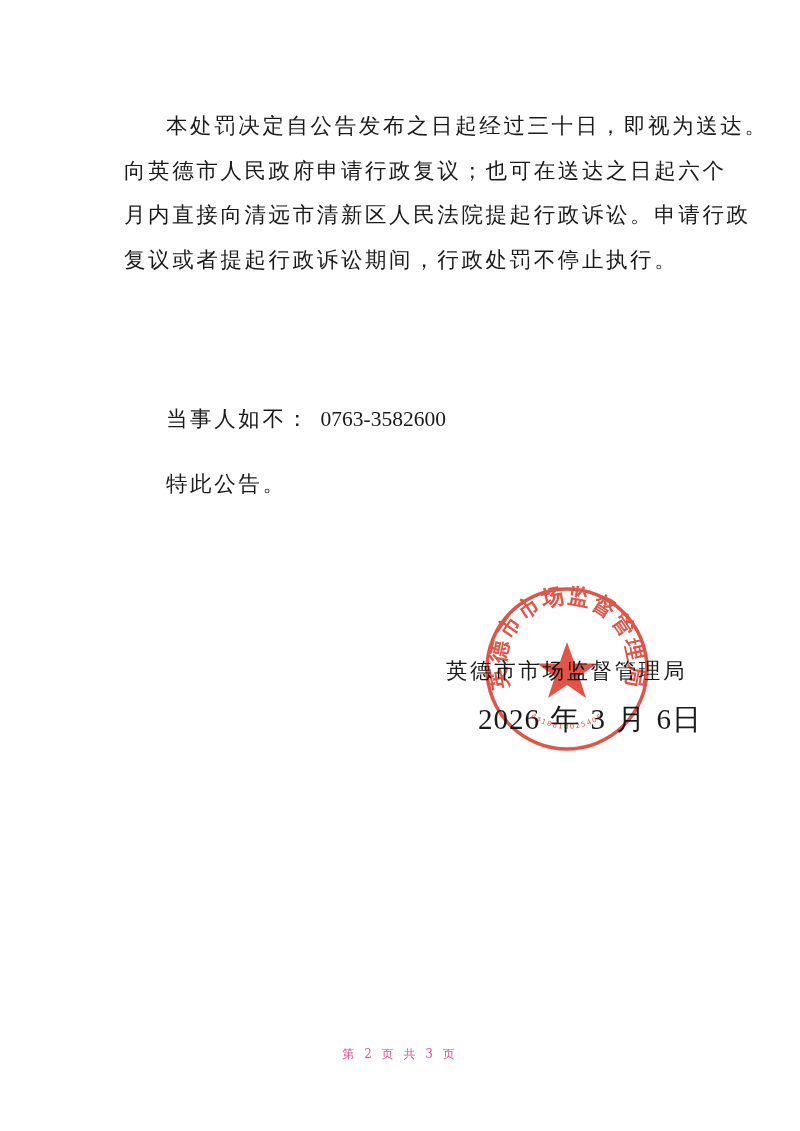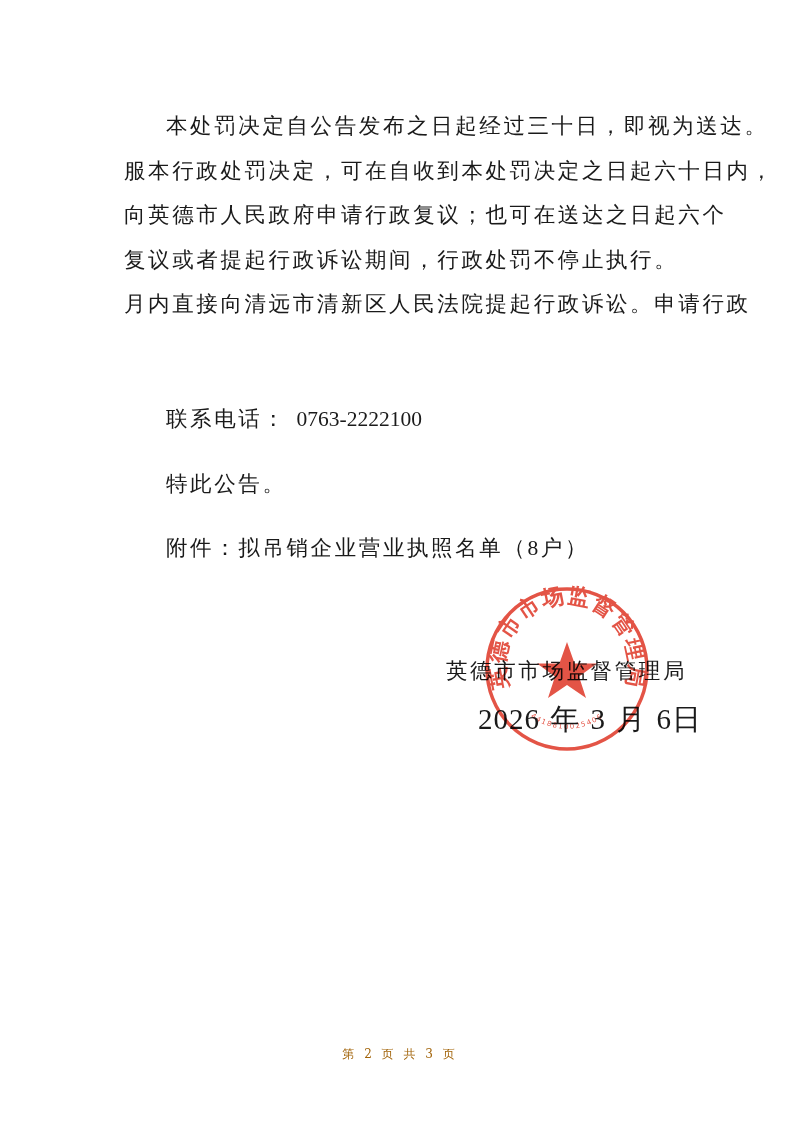--- a/index.html
+++ b/index.html
@@ -16,44 +16,40 @@
   .line.indent { padding-left: 42px; }
   .contact { position: absolute; left: 166px; top: 404px; font-size: 21.5px; letter-spacing: 2.6px; white-space: nowrap; }
   .contact .num { font-family: "Liberation Serif", serif; letter-spacing: 0; margin-left: 10px; }
   .closing { position: absolute; left: 166px; top: 469px; font-size: 21.5px; letter-spacing: 2.6px; }
   .attachment { position: absolute; left: 166px; top: 533px; font-size: 21.5px; letter-spacing: 2.6px; white-space: nowrap; }
   .attachment .paren { font-family: "Liberation Serif", serif; }
   .signer { position: absolute; left: 446px; top: 656px; font-size: 21.5px; letter-spacing: 2.6px; white-space: nowrap; z-index: 2; }
   .date { position: absolute; left: 478px; top: 700px; font-size: 29px; letter-spacing: 1px; white-space: nowrap; z-index: 2; }
   .date .n { font-family: "Liberation Serif", serif; }
   .seal { position: absolute; left: 482px; top: 584px; width: 170px; height: 170px; z-index: 3; opacity: 0.88; mix-blend-mode: multiply; }
-  .footer { position: absolute; left: 0; width: 800px; top: 1046px; text-align: center; font-size: 12px; color: #a16207; letter-spacing: 3px; }
+  .footer { position: absolute; left: 0; width: 800px; top: 1046px; text-align: center; font-size: 12px; color: #ec4899; letter-spacing: 3px; }
 </style>
 </head>
 <body>
 
 <div class="page">
 
   <div class="para">
     <span class="line indent">本处罚决定自公告发布之日起经过三十日，即视为送达。</span>
-    <span class="line">服本行政处罚决定，可在自收到本处罚决定之日起六十日内，</span>
     <span class="line">向英德市人民政府申请行政复议；也可在送达之日起六个</span>
+    <span class="line">月内直接向清远市清新区人民法院提起行政诉讼。申请行政</span>
     <span class="line">复议或者提起行政诉讼期间，行政处罚不停止执行。</span>
-    <span class="line">月内直接向清远市清新区人民法院提起行政诉讼。申请行政</span>
   </div>
 
   <div class="contact">
-    <span>联系电话：</span><span class="num">0763-2222100</span>
+    <span>当事人如不：</span><span class="num">0763-3582600</span>
   </div>
 
   <div class="closing">特此公告。</div>
 
-  <div class="attachment">
-    <span>附件：</span><span>拟吊销企业营业执照名单</span><span class="paren">（8户）</span>
-  </div>
 
   <div class="signer">英德市市场监督管理局</div>
 
   <div class="date">
     <span class="n">2026</span>
     <span>年</span>
     <span class="n">3</span>
     <span>月</span>
     <span class="n">6</span><span>日</span>
   </div>

